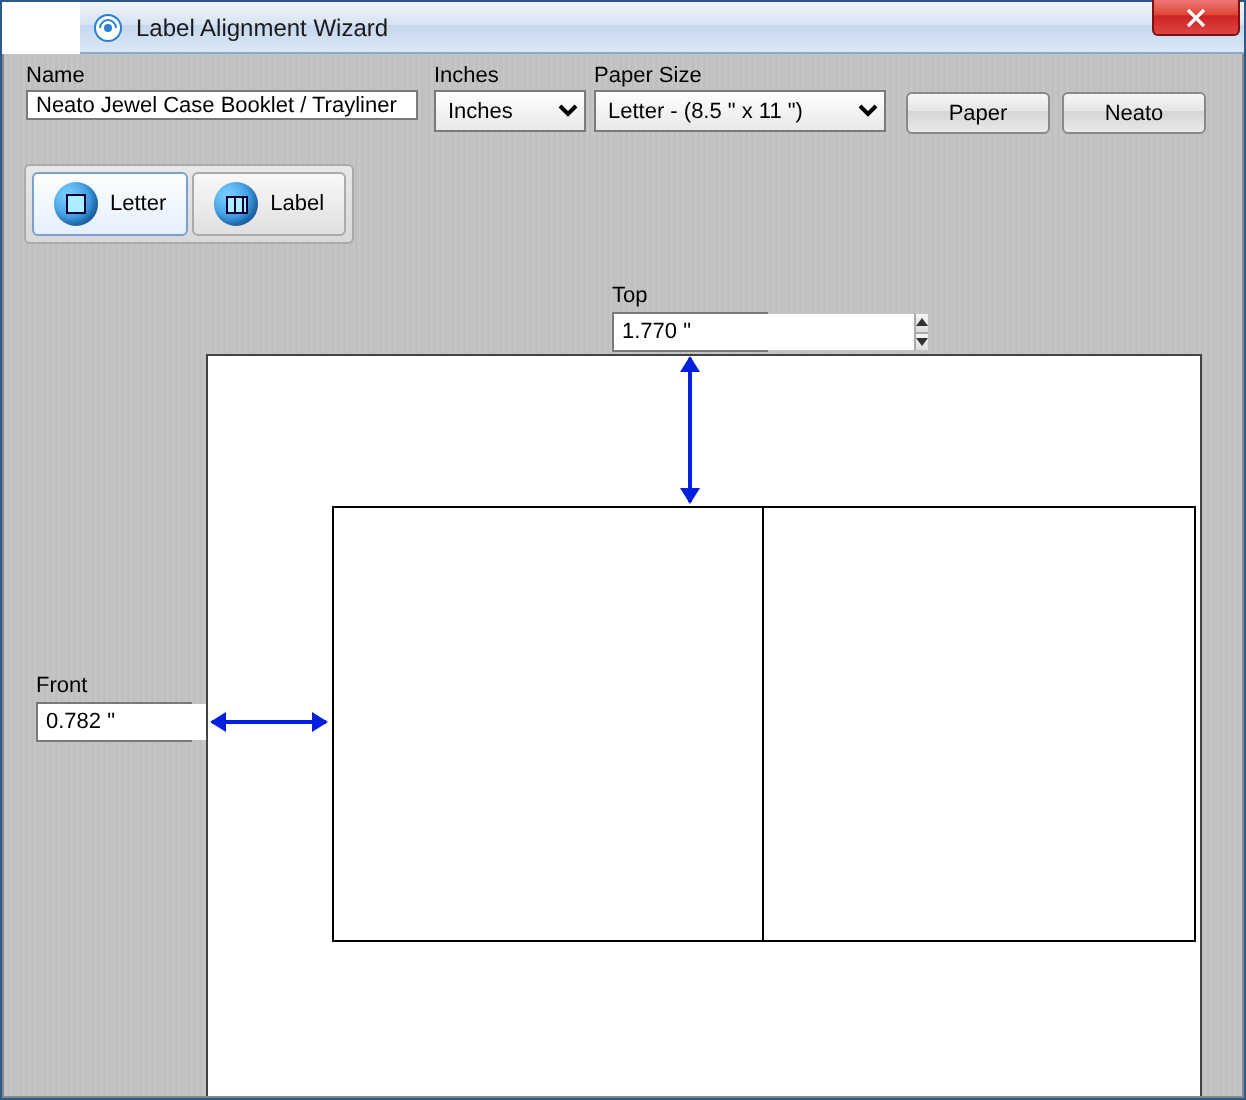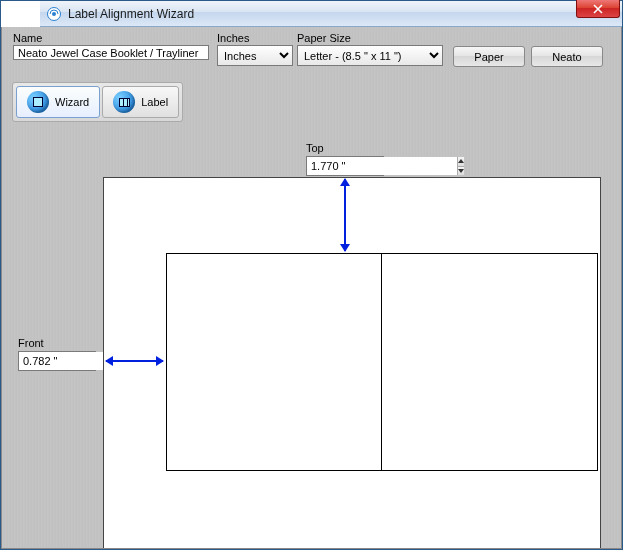--- a/index.html
+++ b/index.html
@@ -250,21 +250,21 @@
         <button class="btn">Paper</button>
       </div>
       <div class="field-group" style="left:526px;top:16px;">
         <button class="btn">Neato</button>
       </div>
     </div>
 
     <div class="tabstrip">
       <div class="tab active">
         <div class="tab-icon-front"></div>
-        <span>Wizard</span>
+        <span>Letter</span>
       </div>
       <div class="tab">
         <div class="tab-icon-back"></div>
         <span>Label</span>
       </div>
     </div>
 
     <div class="preview-region">
       <span class="top-label">Top</span>
       <div class="top-spinner-wrap">

